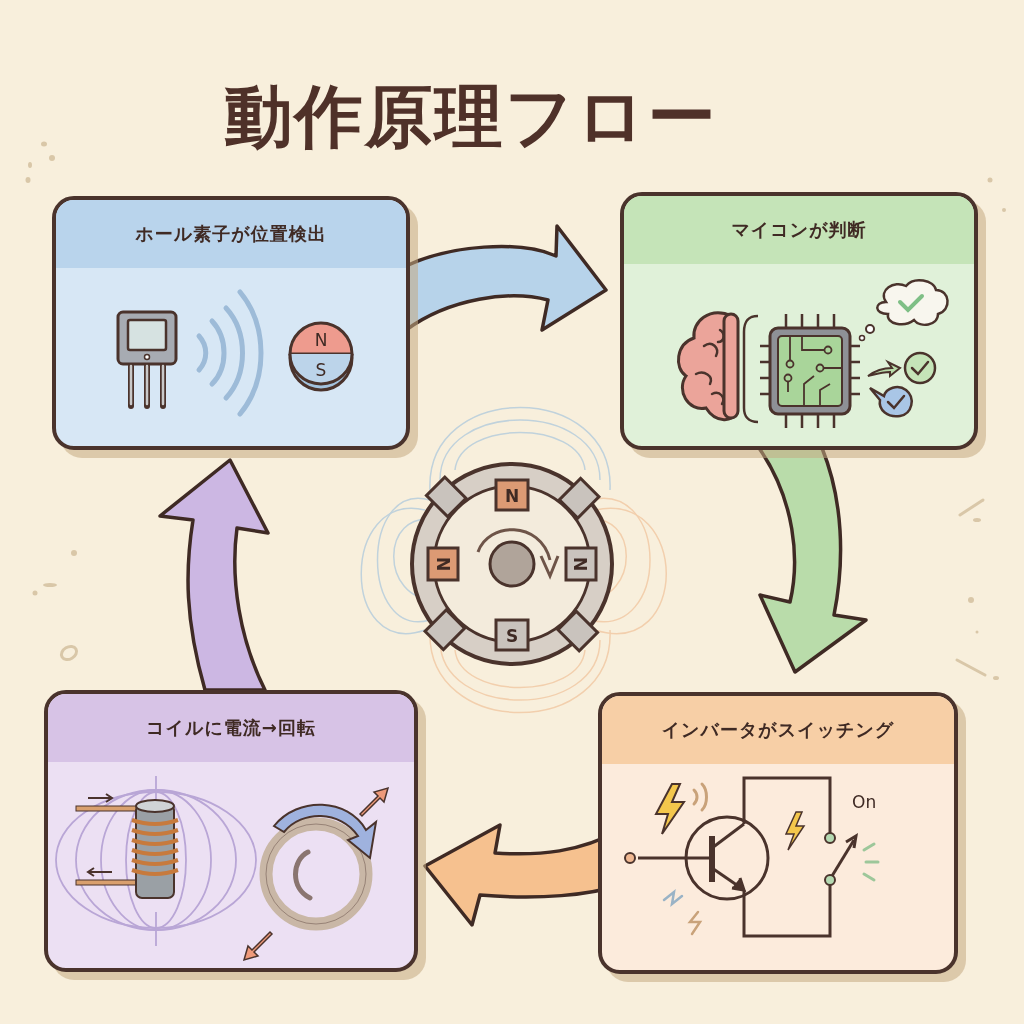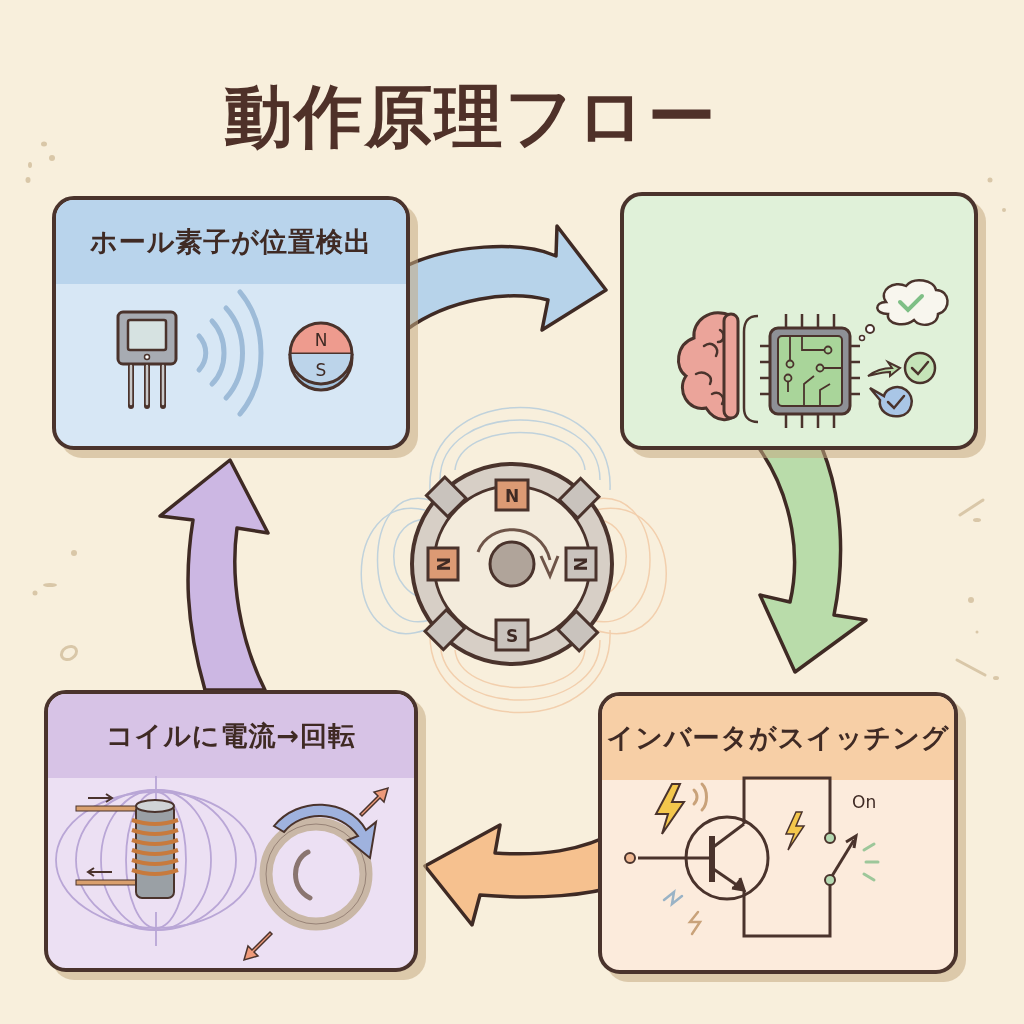--- a/index.html
+++ b/index.html
@@ -1,19 +1,19 @@
 <!DOCTYPE html>
 <html><head>
 <meta charset="utf-8">
 <style>
   html, body { margin:0; padding:0; }
   body { width:1024px; height:1024px; background:#f8efdc; position:relative; overflow:hidden; font-family:"DejaVu Sans", sans-serif; }
   .title { position:absolute; left:0; top:72px; width:942px; text-align:center; font-size:68px; font-weight:bold; color:#4f3129; letter-spacing:2px; }
   .panel { position:absolute; border:4px solid #4a332c; border-radius:22px; overflow:hidden; box-shadow:8px 8px 0 rgba(196,170,130,0.55); }
-  .panel .hdr { height:84px; display:flex; align-items:center; justify-content:center; font-size:27px; font-weight:bold; color:#3f2a24; letter-spacing:1px; }
+  .panel .hdr { height:68px; display:flex; align-items:center; justify-content:center; font-size:18px; font-weight:bold; color:#3f2a24; letter-spacing:1px; }
   .panel svg.art { position:absolute; left:0; top:76px; }
   #p1 { left:52px; top:196px; width:350px; height:246px; background:#d7e7f5; }
   #p1 .hdr { background:#b9d4ec; }
   #p2 { left:620px; top:192px; width:350px; height:250px; background:#e0f1d9; }
   #p2 .hdr { background:#c5e4b8; }
   #p3 { left:598px; top:692px; width:352px; height:274px; background:#fcebdc; }
   #p3 .hdr { background:#f7cfa6; }
   #p4 { left:44px; top:690px; width:366px; height:274px; background:#ece0f3; }
   #p4 .hdr { background:#d7c3e6;text-align:right; }
   svg.bg { position:absolute; left:0; top:0; }
@@ -122,20 +122,21 @@
       <ellipse cx="265" cy="82" rx="31" ry="32" fill="#a3c2dd" stroke="#4a332c" stroke-width="3"></ellipse>
       <path d="M234 78 A31 31 0 0 1 296 78 Z" fill="#ee9b8e" stroke="#4a332c" stroke-width="3"></path>
       <path d="M234 78 A31 30 0 0 0 296 78" fill="#bcd4ea" stroke="#4a332c" stroke-width="3"></path>
       <text x="265" y="70" text-anchor="middle" font-size="17" fill="#3f2a24" font-family="DejaVu Sans, sans-serif">N</text>
       <text x="265" y="100" text-anchor="middle" font-size="17" fill="#3f2a24" font-family="DejaVu Sans, sans-serif">S</text>
     </g>
   </svg>
 </div>
 
 <div class="panel" id="p2">
+  <div class="hdr">マイコンが判断</div>
   <svg class="art" width="350" height="170" viewBox="0 0 350 170">
     <g>
       <path d="M108 44 C85 34 68 50 70 66 C52 72 50 96 62 104 C52 118 64 140 82 136 C92 152 110 150 112 140 Z" fill="#eba49a" stroke="#4a332c" stroke-width="3"></path>
       <rect x="100" y="42" width="14" height="104" rx="7" fill="#eba49a" stroke="#4a332c" stroke-width="3"></rect>
       <g fill="none" stroke="#4a332c" stroke-width="2.5" stroke-linecap="round">
         <path d="M80 74 C88 68 96 76 92 84"></path>
         <path d="M72 102 C80 98 90 104 86 112"></path>
         <path d="M88 122 C96 118 102 126 98 132"></path>
         <path d="M96 58 C102 62 100 70 94 70"></path>
       </g>

